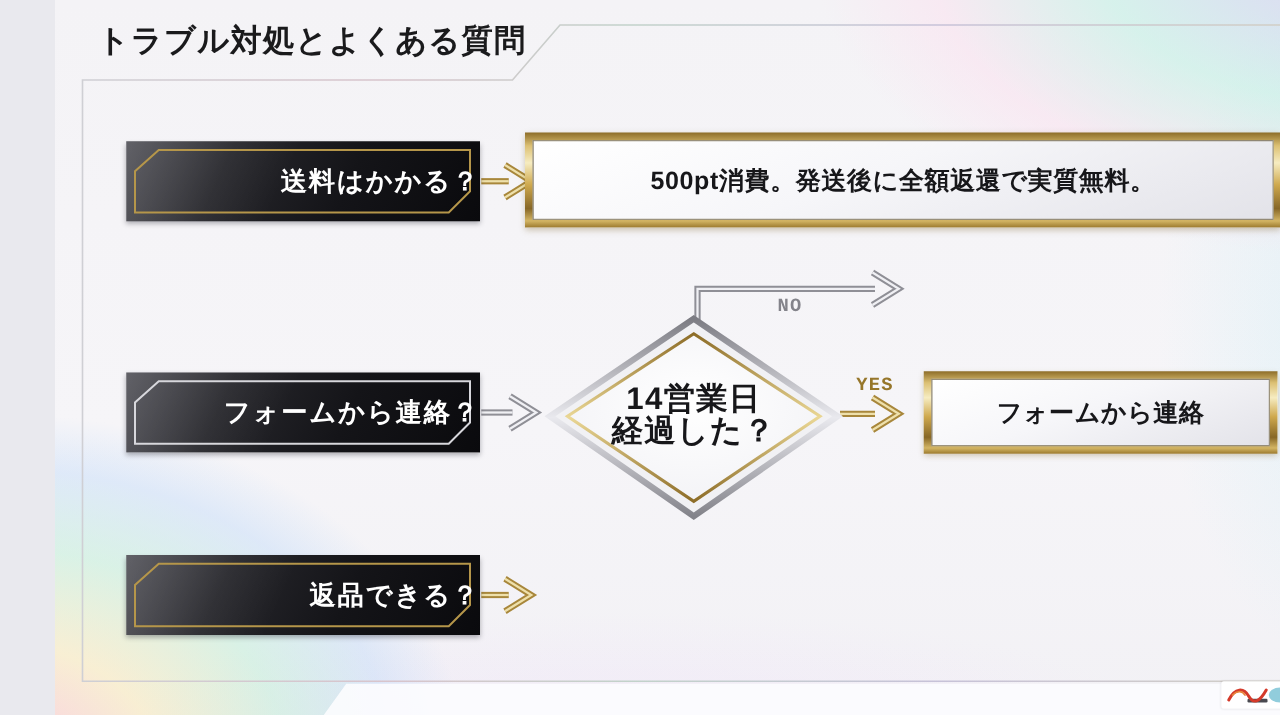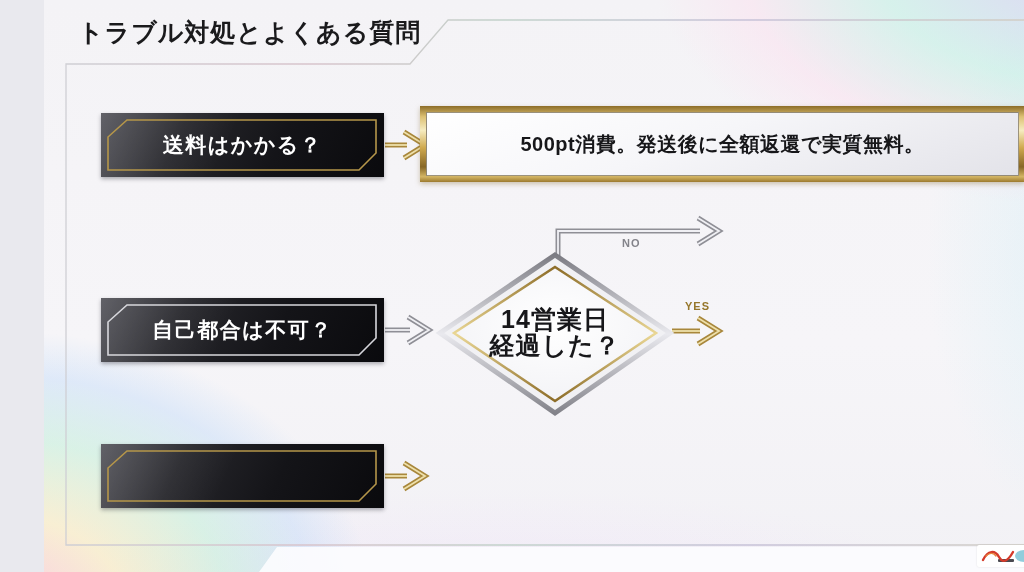--- a/index.html
+++ b/index.html
@@ -16,21 +16,21 @@
   }
   .page-title{
     position:absolute;left:34px;top:16px;margin:0;
     font-size:25px;font-weight:bold;color:#1a1a1c;letter-spacing:1px;
   }
   
   .qbox{
     position:absolute;left:57px;width:283px;height:64px;
     background:linear-gradient(115deg,#4a4a51 0%,#27272c 28%,#141418 62%,#0a0a0d 100%);
     box-shadow:0 2px 4px rgba(30,30,40,.35);
-    display:flex;align-items:center;justify-content:center;
+    display:flex;align-items:center;justify-content:flex-end;
   }
   .qbox .sheen{position:absolute;inset:0;background:linear-gradient(115deg,rgba(255,255,255,.13),rgba(255,255,255,0) 45%);}
   .qbox svg{position:absolute;inset:0;width:100%;height:100%;}
   .q-label{position:relative;color:#ffffff;font-size:21px;font-weight:bold;letter-spacing:1.5px;}
   
   .panel{position:absolute;box-sizing:border-box;padding:6px;}
   .panel.gold{
     background:linear-gradient(180deg,#8d6d28 0%,#dcc073 14%,#f6ecc1 32%,#cfa94e 55%,#876726 80%,#d3b564 93%,#9c7a2e 100%);
     box-shadow:0 2px 5px rgba(120,95,35,.35);
   }
@@ -45,21 +45,21 @@
     display:flex;align-items:center;justify-content:center;
   }
   .panel.silver .inner{border-color:rgba(70,70,80,.5);}
   .answer-text{font-size:20px;font-weight:bold;color:#17171a;letter-spacing:.5px;}
   
   .diamond-text{
     position:absolute;left:400px;top:306px;width:222px;
     text-align:center;font-size:25px;font-weight:bold;color:#17171a;
     line-height:26px;letter-spacing:1px;
   }
-  .branch-label{position:absolute;font-size:11px;font-weight:bold;letter-spacing:1px;}
+  .branch-label{position:absolute;font-size:15px;font-weight:bold;letter-spacing:1px;font-family:Liberation Mono, monospace;}
   .branch-label.no{left:578px;top:237px;color:#83838a;}
   .branch-label.yes{left:641px;top:300px;color:#96762a;}
   .overlay{position:absolute;inset:0;width:1024px;height:572px;pointer-events:none;}
   .logo{position:absolute;left:933px;top:545px;width:62px;height:22px;background:#ffffff;border-radius:2px;
         display:flex;align-items:center;justify-content:center;box-shadow:0 0 2px rgba(0,0,0,.12);}
 </style>
 </head>
 <body>
 
 <div class="stage">
@@ -149,38 +149,44 @@
     <div class="inner">
         <span class="answer-text">500pt消費。発送後に全額返還で実質無料。</span>
       </div>
   </div>
 
   <div class="qbox" style="top:298px;">
     <div class="sheen"></div>
     <svg viewBox="0 0 283 64" preserveAspectRatio="none">
       <path d="M26 7 H275 V40 L258 57 H7 V24 Z" fill="none" stroke="#d7d7dc" stroke-width="1.6"></path>
     </svg>
-    <span class="q-label">自己都合は不可？</span>
+    <span class="q-label">フォームから連絡？</span>
   </div>
 
   <div class="diamond-text">
     <span>14営業日</span><br>
     <span>経過した？</span>
   </div>
 
   <div class="branch-label no">NO</div>
   <div class="branch-label yes">YES</div>
 
 
+  <div class="panel gold" style="left:695px;top:297px;width:283px;height:66px;">
+    <div class="inner">
+        <span class="answer-text">フォームから連絡</span>
+      </div>
+  </div>
 
   <div class="qbox" style="top:444px;">
     <div class="sheen"></div>
     <svg viewBox="0 0 283 64" preserveAspectRatio="none">
       <path d="M26 7 H275 V40 L258 57 H7 V24 Z" fill="none" stroke="#b5964a" stroke-width="1.6"></path>
     </svg>
+    <span class="q-label">返品できる？</span>
   </div>
 
 
   <div class="logo">
     <svg width="56" height="18" viewBox="0 0 56 18">
       <ellipse cx="44" cy="9" rx="9" ry="6" fill="#7ec4d6" opacity="0.85"></ellipse>
       <ellipse cx="50" cy="6" rx="5" ry="4" fill="#9b7cc0" opacity="0.8"></ellipse>
       <rect x="18" y="12" width="16" height="3" rx="1" fill="#4a4a50"></rect>
       <path d="M3 13 C 8 3, 15 3, 19 10 S 28 14, 33 5" fill="none" stroke="#d43a2a" stroke-width="2.4" stroke-linecap="round"></path>
       <path d="M6 9 C 10 5, 14 6, 16 9" fill="none" stroke="#e8833a" stroke-width="1.4" stroke-linecap="round"></path>

